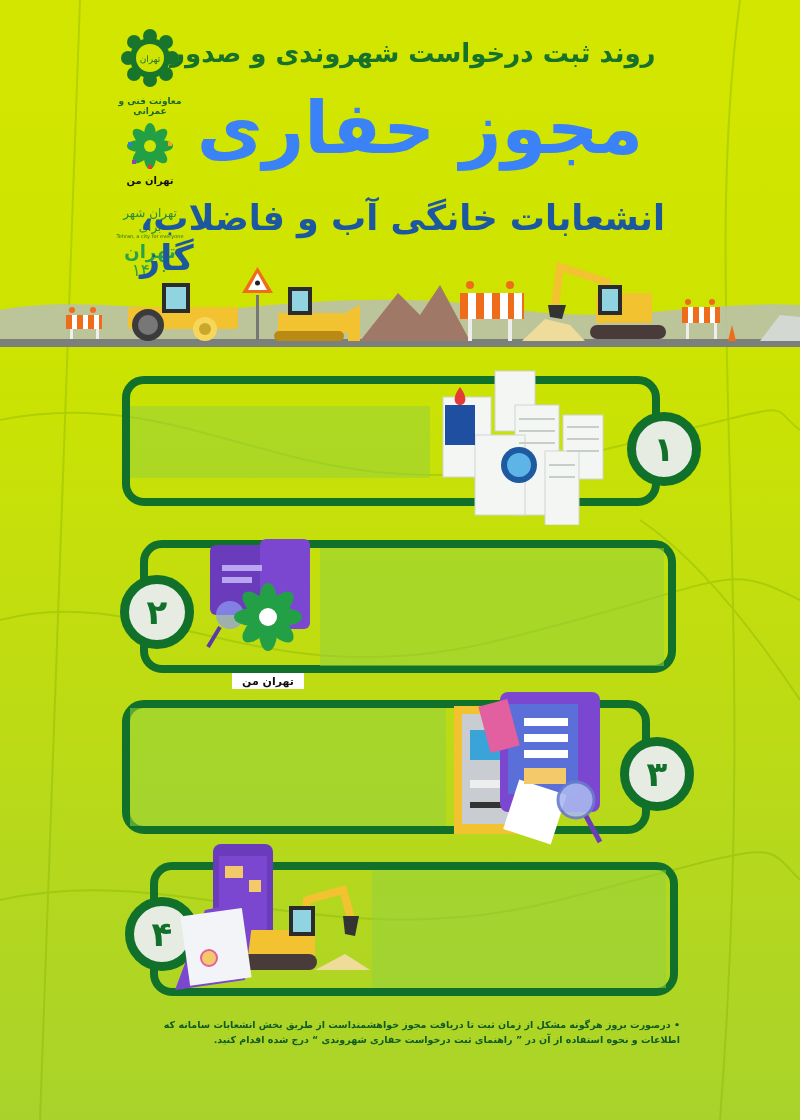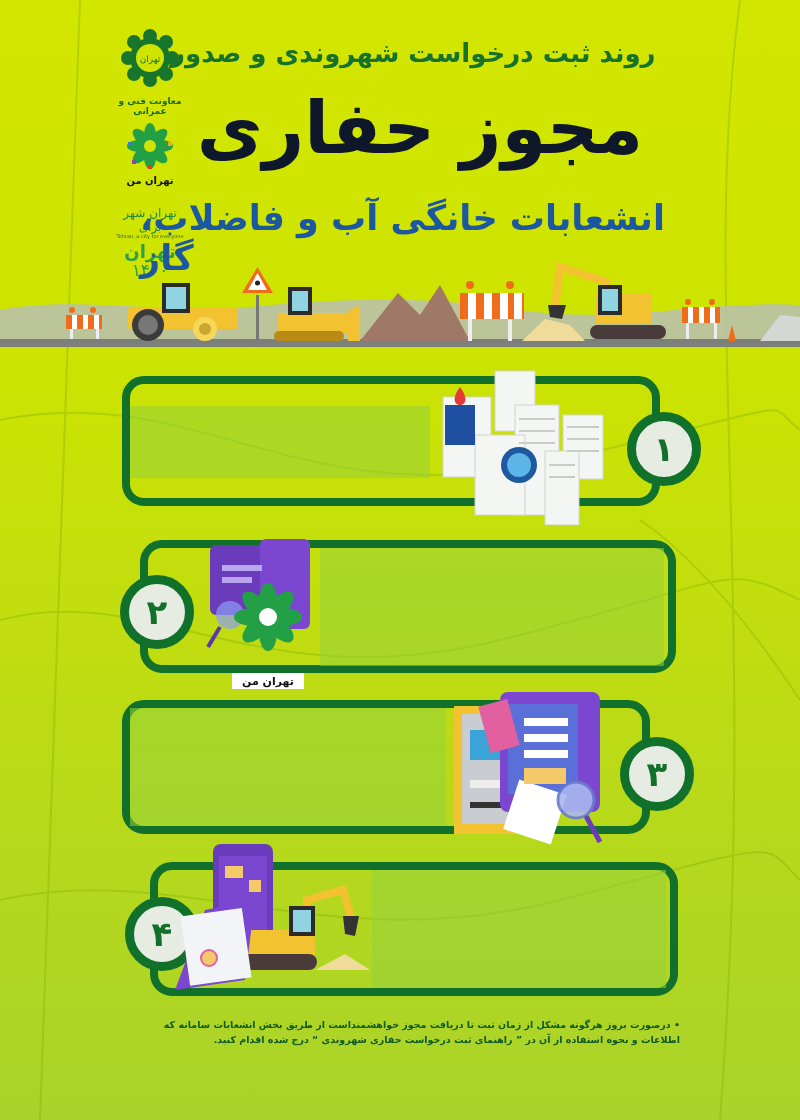--- a/index.html
+++ b/index.html
@@ -19,21 +19,21 @@
   .logo-tm { font-size: 10px; font-weight: bold; color: #111; direction: rtl; margin-top: 1px; }
   .logo-sh { font-size: 12px; color: #2a8a3a; font-family: "DejaVu Serif", serif; direction: rtl; margin-top: 20px; }
   .logo-sh-sub { font-size: 5px; color: #2a6a2a; margin-top: -1px; }
   .logo-1400a { font-size: 18px; color: #2aa04a; font-weight: bold; direction: rtl; margin-top: 4px; line-height: 1; }
   .logo-1400b { font-size: 17px; color: #2aa04a; font-weight: normal; line-height: 1.1; }
 
   
   .t-sup { position: absolute; top: 38px; right: 110px; width: 520px; text-align: left;
     font-size: 26px; font-weight: bold; color: #16722b; direction: rtl; letter-spacing: -0.5px; }
   .t-main { position: absolute; top: 92px; right: 120px; width: 520px; text-align: center;
-    font-size: 72px; font-weight: bold; color: #0f172a; direction: rtl; line-height: 1; letter-spacing: -1px; }
+    font-size: 72px; font-weight: bold; color: #3b82f6; direction: rtl; line-height: 1; letter-spacing: -1px; }
   .t-sub { position: absolute; top: 198px; right: 100px; width: 560px; text-align: left;
     font-size: 35px; font-weight: bold; color: #1c589f; direction: rtl; letter-spacing: -0.5px; }
 
   
   .strip { position: absolute; left: 0; top: 255px; width: 800px; height: 95px; }
 
   
   .step { position: absolute; }
   .frame { position: absolute; border: 8px solid #11712b; border-radius: 22px; box-sizing: border-box; }
   .band { position: absolute; background: rgba(150, 210, 60, .55); }

